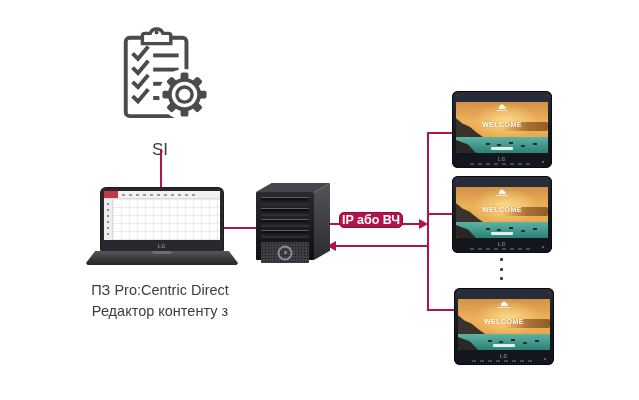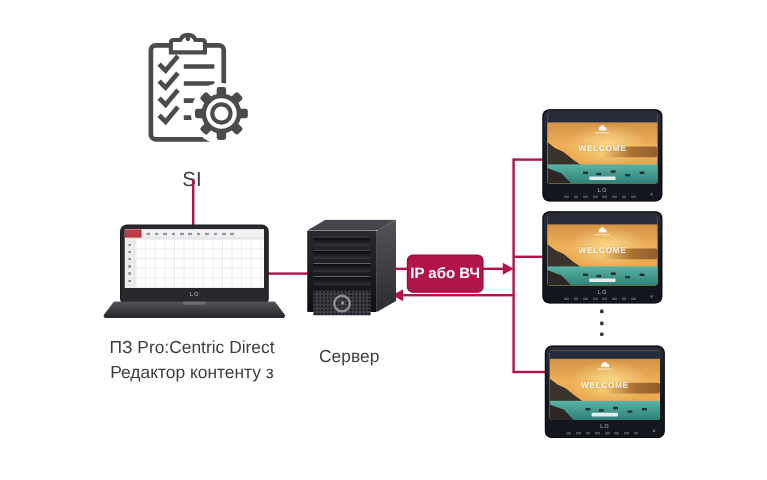--- a/index.html
+++ b/index.html
@@ -10,21 +10,21 @@
   .line{position:absolute;background:var(--accent);}
   .arrow-right{position:absolute;width:0;height:0;border-top:5px solid transparent;
                border-bottom:5px solid transparent;border-left:9px solid var(--accent);}
   .arrow-left{position:absolute;width:0;height:0;border-top:5px solid transparent;
               border-bottom:5px solid transparent;border-right:9px solid var(--accent);}
   
   .caption{position:absolute;text-align:center;color:var(--ink);font-size:14.5px;line-height:21px;}
   .si-label{position:absolute;left:120px;top:124px;width:80px;text-align:center;
             color:var(--ink);font-size:17px;margin-top:16px;}
   
-  .badge{position:absolute;left:339px;top:212px;width:64px;height:32px;background:var(--accent);
+  .badge{position:absolute;left:339px;top:212px;width:64px;height:16px;background:var(--accent);
          border:1px solid #8e0f3b;border-radius:5px;color:#fff;font-size:12.5px;font-weight:bold;
          display:flex;align-items:center;justify-content:center;box-sizing:border-box;}
   
   .checklist{position:absolute;left:114px;top:24px;width:94px;height:100px;}
   
   .laptop{position:absolute;left:86px;top:188px;width:152px;height:78px;}
   .lp-screen{position:absolute;left:15px;top:0;width:122px;height:63px;background:#29292d;
              border-radius:5px 5px 2px 2px;box-shadow:0 0 0 1px #1c1c1f;}
   .lp-ui{position:absolute;left:3px;top:3px;width:116px;height:49px;background:#fbfbfc;overflow:hidden;}
   .lp-header{position:absolute;top:0;left:0;right:0;height:7px;background:#f1f1f3;border-bottom:1px solid #dcdcde;}
@@ -183,21 +183,20 @@
       <div class="sv-bay"></div>
       <div class="sv-bay"></div>
       <div class="sv-bay"></div>
       <div class="sv-mesh">
         <div class="sv-emblem">
           <div class="sv-dot"></div>
         </div>
       </div>
     </div>
   </div>
-  <div class="caption" style="left:249px;top:288px;width:84px;">Сервер</div>
 
   <div class="tv tv1">
     <div class="tv-screen">
       <div class="tv-glow"></div>
       <div class="tv-coast"></div>
       <div class="tv-cliff"></div>
       <div class="tv-sea"></div>
       <div class="tv-boats"></div>
       <div class="tv-rock"></div>
       <div class="tv-topband"></div>

